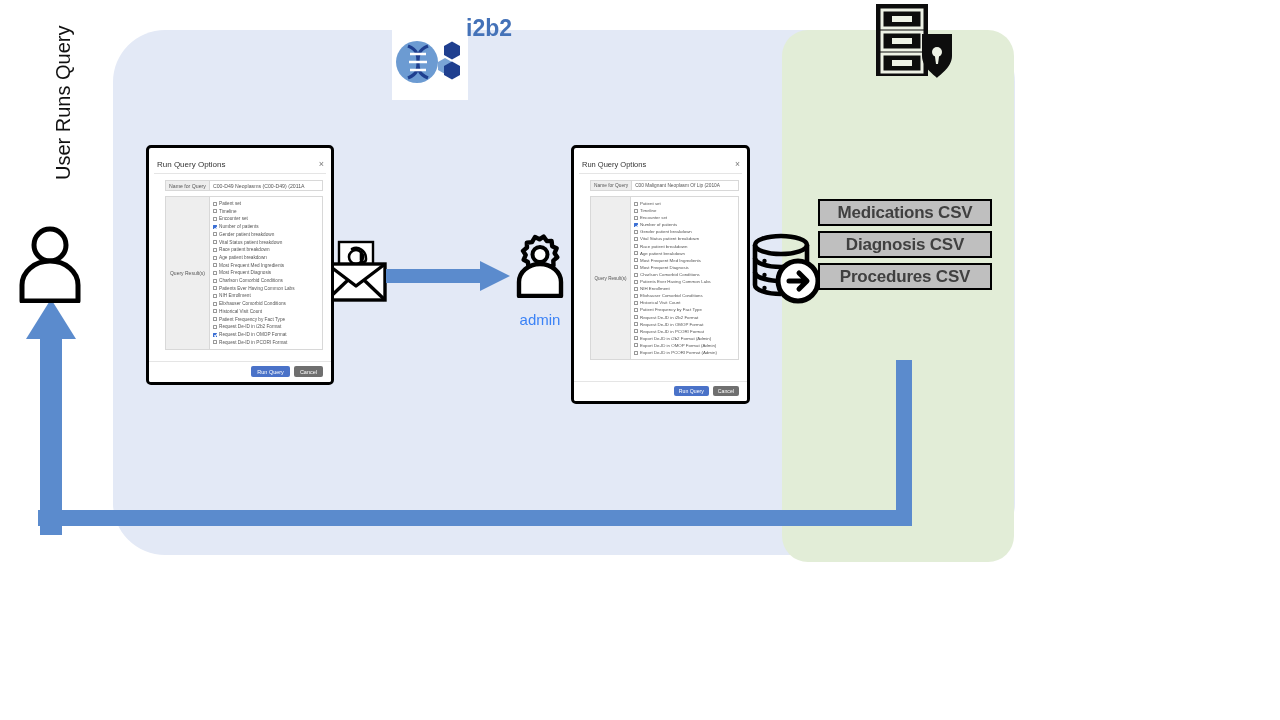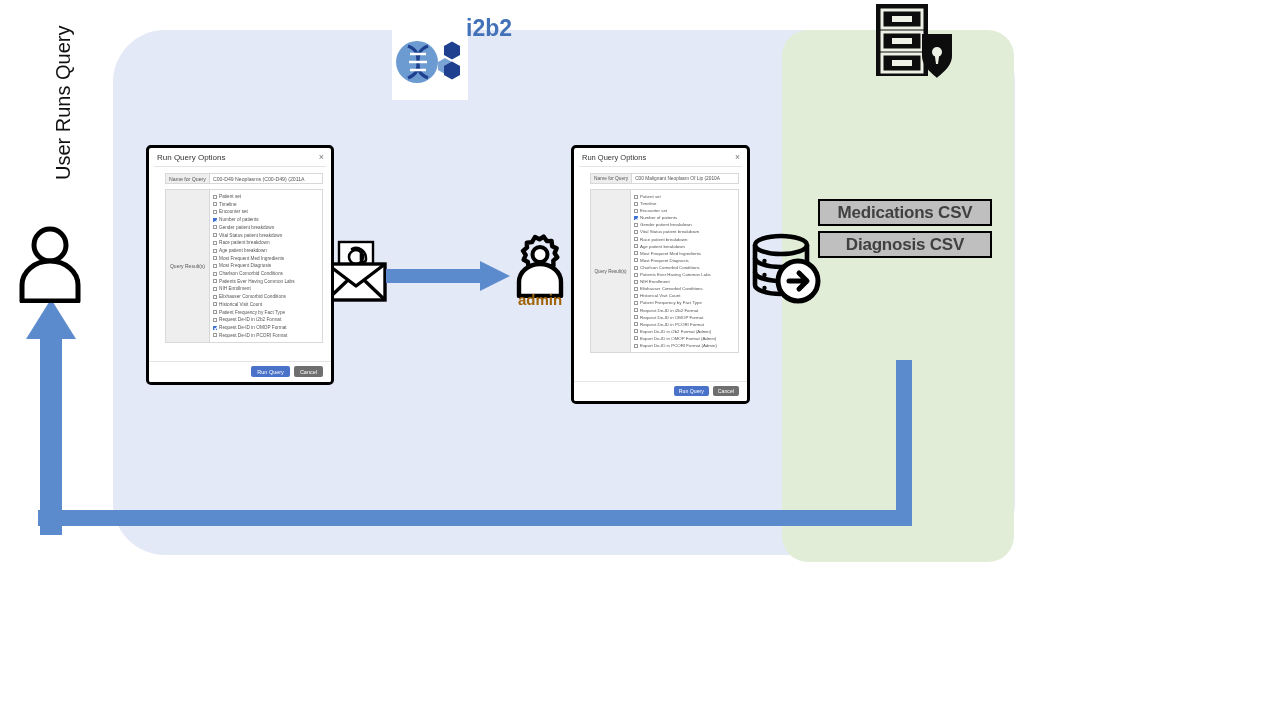--- a/index.html
+++ b/index.html
@@ -50,22 +50,22 @@
   .arrow-up-user { position: absolute; left: 22px; top: 295px; width: 58px; height: 240px; }
   .return-path   { position: absolute; left: 30px; top: 360px; width: 890px; height: 185px; }
   .arrow-mid     { position: absolute; left: 386px; top: 258px; width: 126px; height: 36px; }
 
   
   .email-icon { position: absolute; left: 324px; top: 240px; width: 64px; height: 62px; }
 
   
   .admin-icon { position: absolute; left: 512px; top: 234px; width: 56px; height: 64px; }
   .admin-label {
-    position: absolute; left: 500px; top: 291px; width: 80px;
-    text-align: center; font-size: 15px; font-weight: bold; color: #a16207;
+    position: absolute; left: 500px; top: 311px; width: 80px;
+    text-align: center; font-size: 15px; font-weight: normal; color: #3b82f6;
   }
 
   
   .db-icon { position: absolute; left: 751px; top: 233px; width: 72px; height: 72px; }
 
   
   .csv-list { position: absolute; left: 818px; top: 199px; width: 174px; }
   .csv-btn {
     height: 27px; margin-bottom: 5px;
     background: #bfbfbf; border: 2px solid #000;
@@ -80,21 +80,21 @@
     border: 3px solid #000; border-radius: 5px;
     overflow: hidden;
   }
   .dlg-1 { left: 146px; top: 145px; width: 188px; height: 240px; }
   .dlg-2 { left: 571px; top: 145px; width: 179px; height: 259px; }
 
   .dlg-inner { position: relative; width: 100%; height: 100%; padding: 0; }
 
   .dlg-head {
     display: flex; align-items: flex-start; justify-content: space-between;
-    padding: 5px 7px 4px 8px;
+    padding: 12px 7px 4px 8px;
   }
   .dlg-title { color: #333; }
   .dlg-close { color: #777; cursor: default; line-height: 1; }
   .dlg-1 .dlg-title { font-size: 8px; }
   .dlg-1 .dlg-close { font-size: 9px; }
   .dlg-2 .dlg-title { font-size: 7.5px; }
   .dlg-2 .dlg-close { font-size: 8.5px; }
 
   .dlg-sep { height: 1px; background: #e5e5e5; margin: 0 5px; }
 
@@ -240,20 +240,21 @@
     <circle cx="13.5" cy="28" r="2.2" fill="#000"></circle>
     <circle cx="13.5" cy="42" r="2.2" fill="#000"></circle>
     <circle cx="13.5" cy="55" r="2.2" fill="#000"></circle>
     <circle cx="47" cy="48" r="20" fill="#fff" stroke="#000" stroke-width="5"></circle>
     <path d="M38 48 L 55 48 M48 40 L 56 48 L 48 56" fill="none" stroke="#000" stroke-width="5" stroke-linecap="round" stroke-linejoin="round"></path>
   </svg>
 
   <div class="csv-list">
     <div class="csv-btn">Medications CSV</div>
     <div class="csv-btn">Diagnosis CSV</div>
+    <div class="csv-btn">Procedures CSV</div>
   </div>
 
   <div class="dlg dlg-1">
     <div class="dlg-inner">
       <div class="dlg-head">
         <span class="dlg-title">Run Query Options</span>
         <span class="dlg-close">×</span>
       </div>
       <div class="dlg-sep"></div>
 

